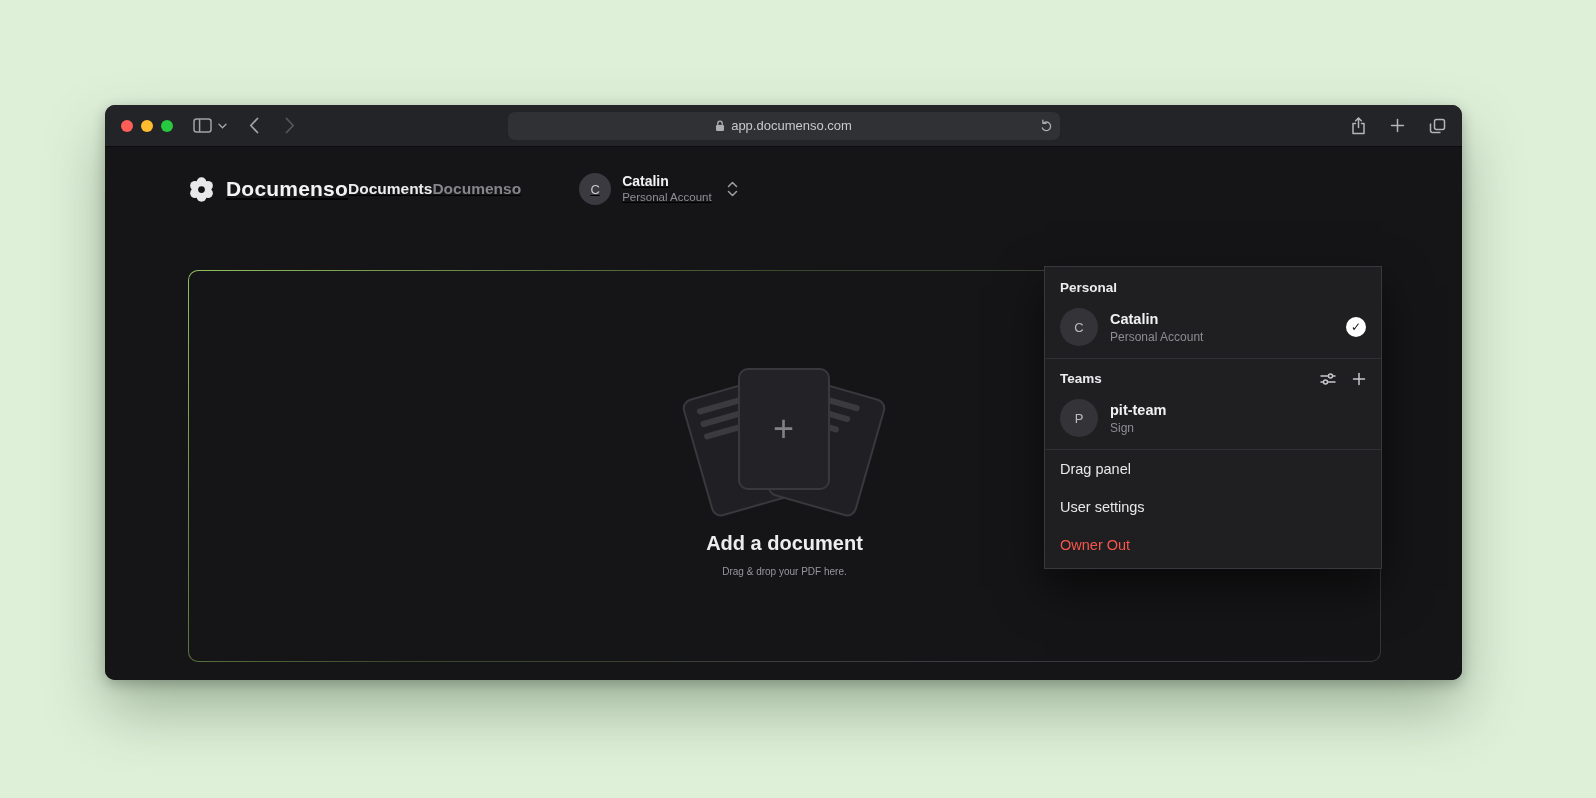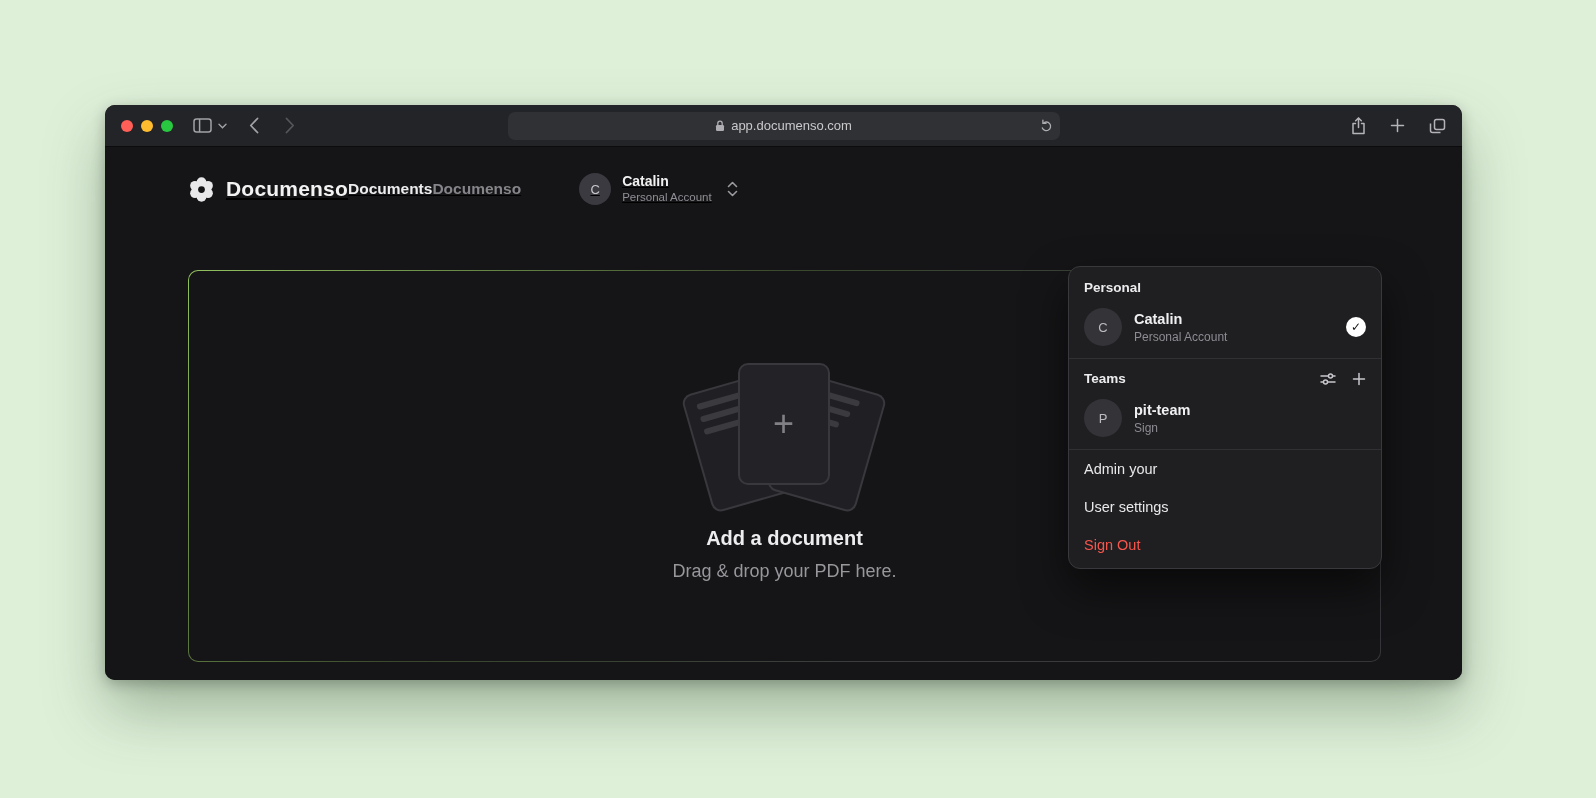--- a/index.html
+++ b/index.html
@@ -68,22 +68,22 @@
     width:32px; height:32px; border-radius:50%; background:#3a3a40; color:#c7c7cc;
     display:flex; align-items:center; justify-content:center; font-size:13px; flex:none;
   }
   .acct-text { line-height:1.2; }
   .acct-name { font-size:14px; font-weight:700; color:#f1f1f2; }
   .acct-sub { font-size:11.5px; color:#8f8f95; margin-top:1px; }
   .chev-updown { color:#9b9b9f; display:flex; margin-left:4px; }
 
   
   .menu {
-    position:absolute; top:119px; right:80px; width:314px; z-index:20;
-    background:#1f1f22; border:1px solid #39393d; border-radius:12px;
+    position:absolute; top:119px; right:80px; width:338px; z-index:20;
+    background:#1f1f22; border:1px solid #39393d; border-radius:0;
     box-shadow:0 20px 44px rgba(0,0,0,.55); padding-top:2px;
   }
   .menu-label { padding:11px 15px 8px; font-size:13.5px; font-weight:700; color:#ececef; }
   .menu-row { display:flex; align-items:center; gap:12px; padding:5px 15px 12px; cursor:pointer; }
   .menu-avatar {
     width:38px; height:38px; border-radius:50%; background:#333338; color:#bcbcc0;
     display:flex; align-items:center; justify-content:center; font-size:13px; flex:none;
   }
   .m-name { font-size:14.5px; font-weight:600; color:#f0f0f2; line-height:1.25; }
   .m-sub { font-size:12px; color:#8c8c92; margin-top:1px; }
@@ -116,21 +116,21 @@
     background:#202024; border:2px solid #38383d; top:12px; left:58px;
   }
   .card.left  { transform:rotate(-16deg) translate(-46px,6px); }
   .card.right { transform:rotate(16deg) translate(46px,6px); }
   .card.center { background:#232327; z-index:2; display:flex; align-items:center; justify-content:center; }
   .card .lines { position:absolute; top:10px; left:11px; display:flex; flex-direction:column; gap:7px; }
   .card .line { height:6px; border-radius:3px; background:#3a3a3f; }
   .card .line.l1 { width:54px; } .card .line.l2 { width:48px; } .card .line.l3 { width:40px; }
   .plus-glyph { font-size:36px; font-weight:300; color:#808085; line-height:1; }
   .dz-title { font-size:20px; font-weight:700; color:#ededef;text-align:center; }
-  .dz-sub { font-size:18px; color:#97979c; margin-top:11px; }
+  .dz-sub { font-size:10px; color:#97979c; margin-top:11px; }
 
   svg { display:block; }
 </style>
 </head>
 <body>
 
 <div class="window">
 
   <div class="titlebar">
     <div class="lights">
@@ -308,19 +308,19 @@
       <div class="menu-row">
         <span class="menu-avatar">P</span>
         <span>
           <div class="m-name">pit-team</div>
           <div class="m-sub">Sign</div>
         </span>
       </div>
 
       <div class="menu-divider"></div>
 
-      <div class="menu-item">Admin your</div>
+      <div class="menu-item">Drag panel</div>
       <div class="menu-item">User settings</div>
-      <div class="menu-item danger">Sign Out</div>
+      <div class="menu-item danger">Owner Out</div>
     </div>
 
   </div>
 </div>
 
 </body></html>

